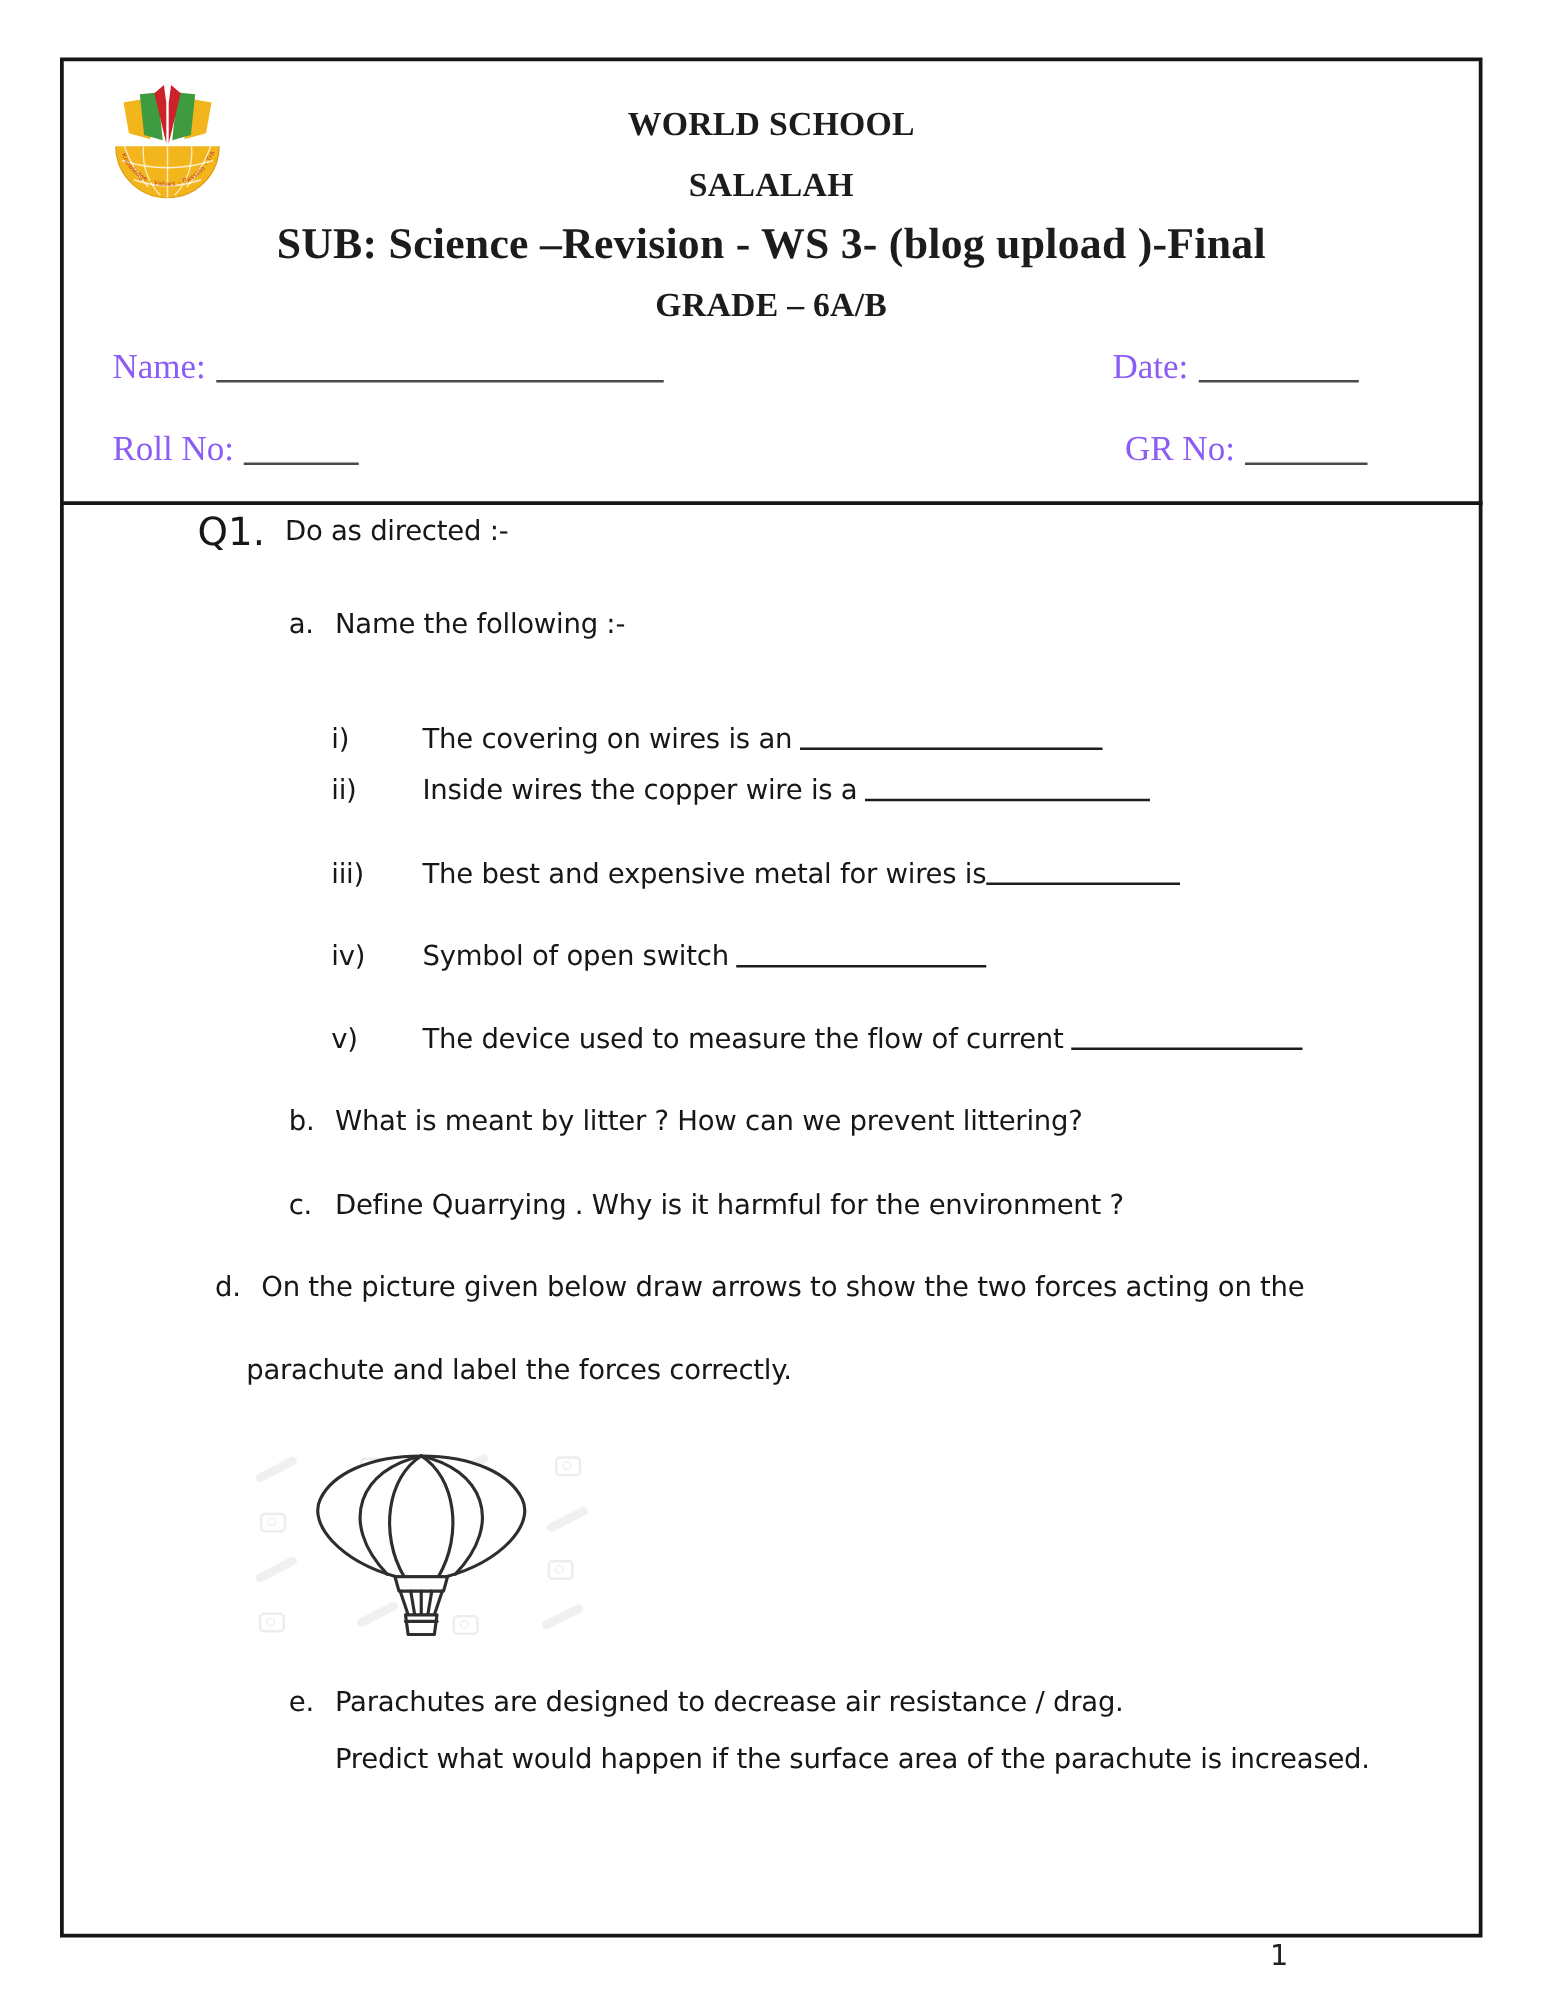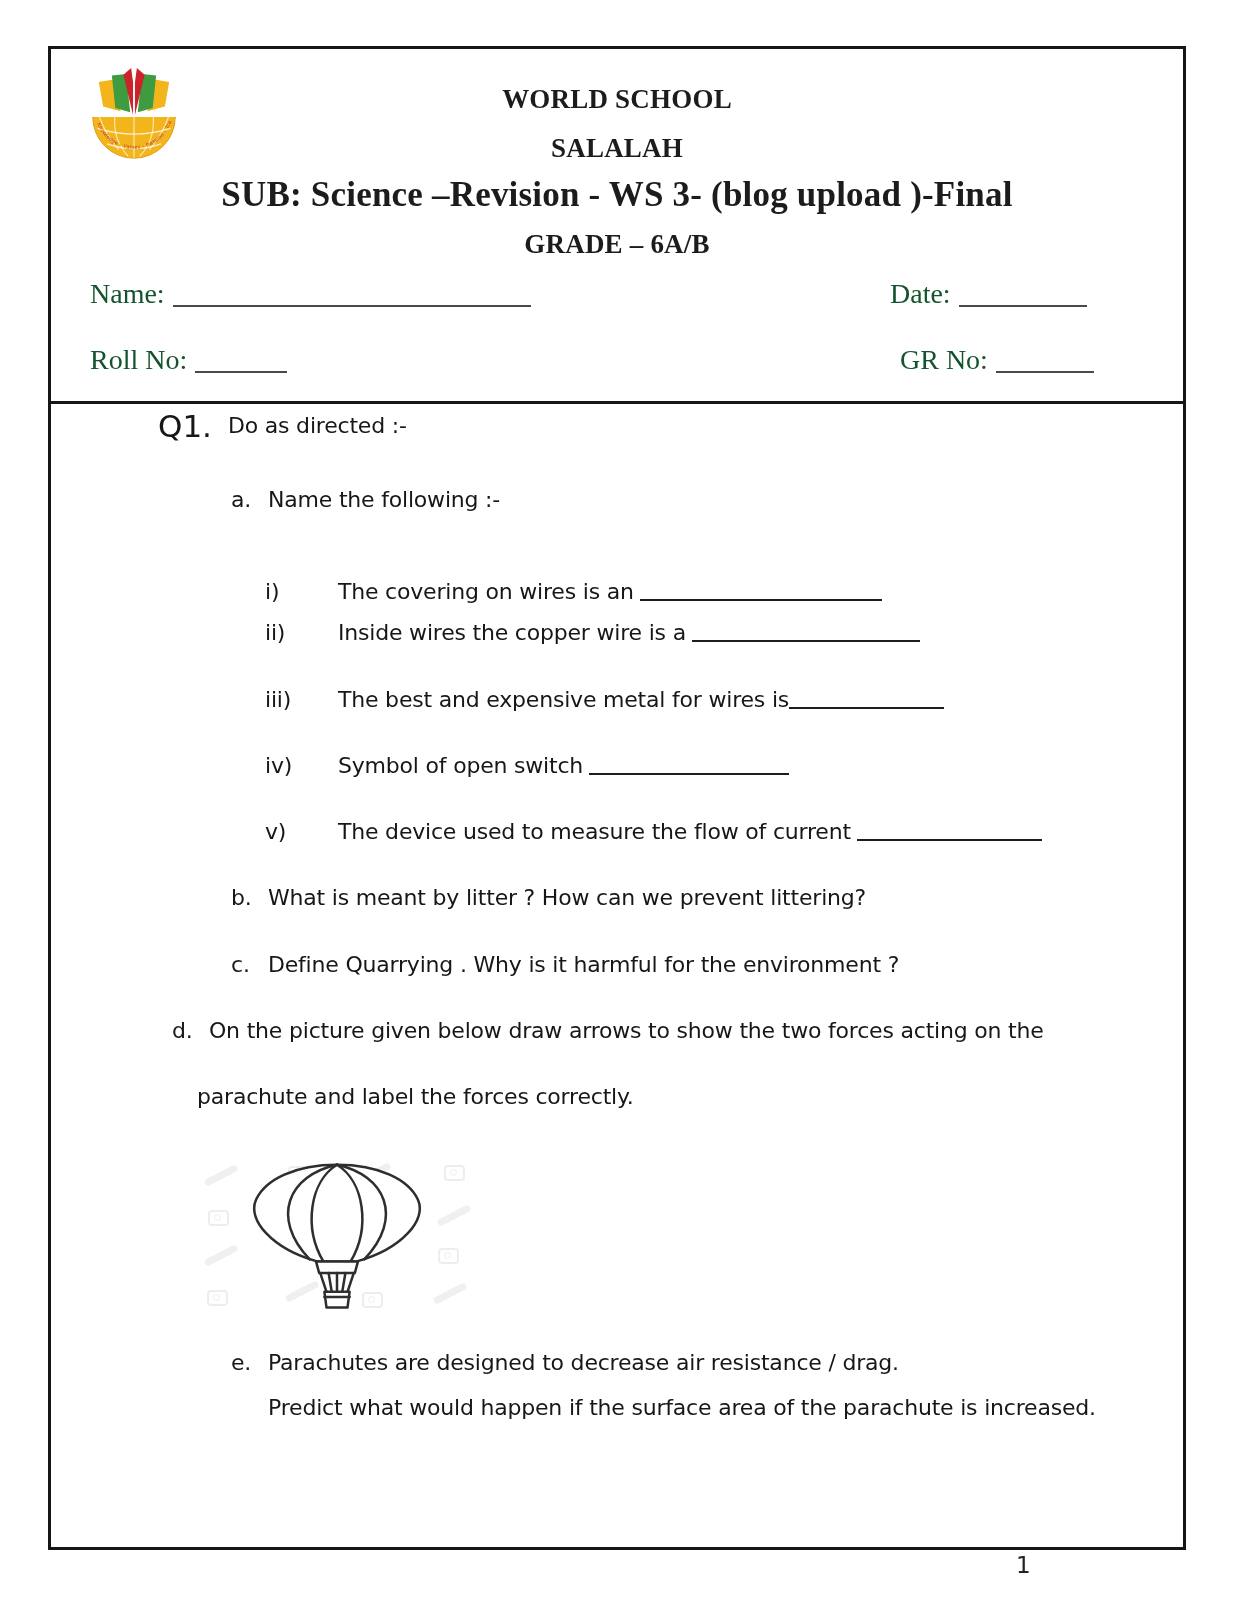--- a/index.html
+++ b/index.html
@@ -15,21 +15,21 @@
   }
   .abs { position:absolute; white-space:nowrap; }
   
   .head {
     left:48px; width:1138px; text-align:center;
     font-family:"Liberation Serif", serif; font-weight:bold;
     font-size:27px; letter-spacing:.2px;
   }
   
   .field-label {
-    font-family:"Liberation Serif", serif; font-size:28px; color:#14532d;
+    font-family:"Liberation Serif", serif; font-size:28px; color:#8b5cf6;
   }
   .uline {
     display:inline-block; border-bottom:2px solid #4a4a4a; height:22px;
     vertical-align:-4px;
   }
   .rule {
     position:absolute; left:48px; top:401px; width:1138px; height:3px;
     background:#161616;
   }
   

